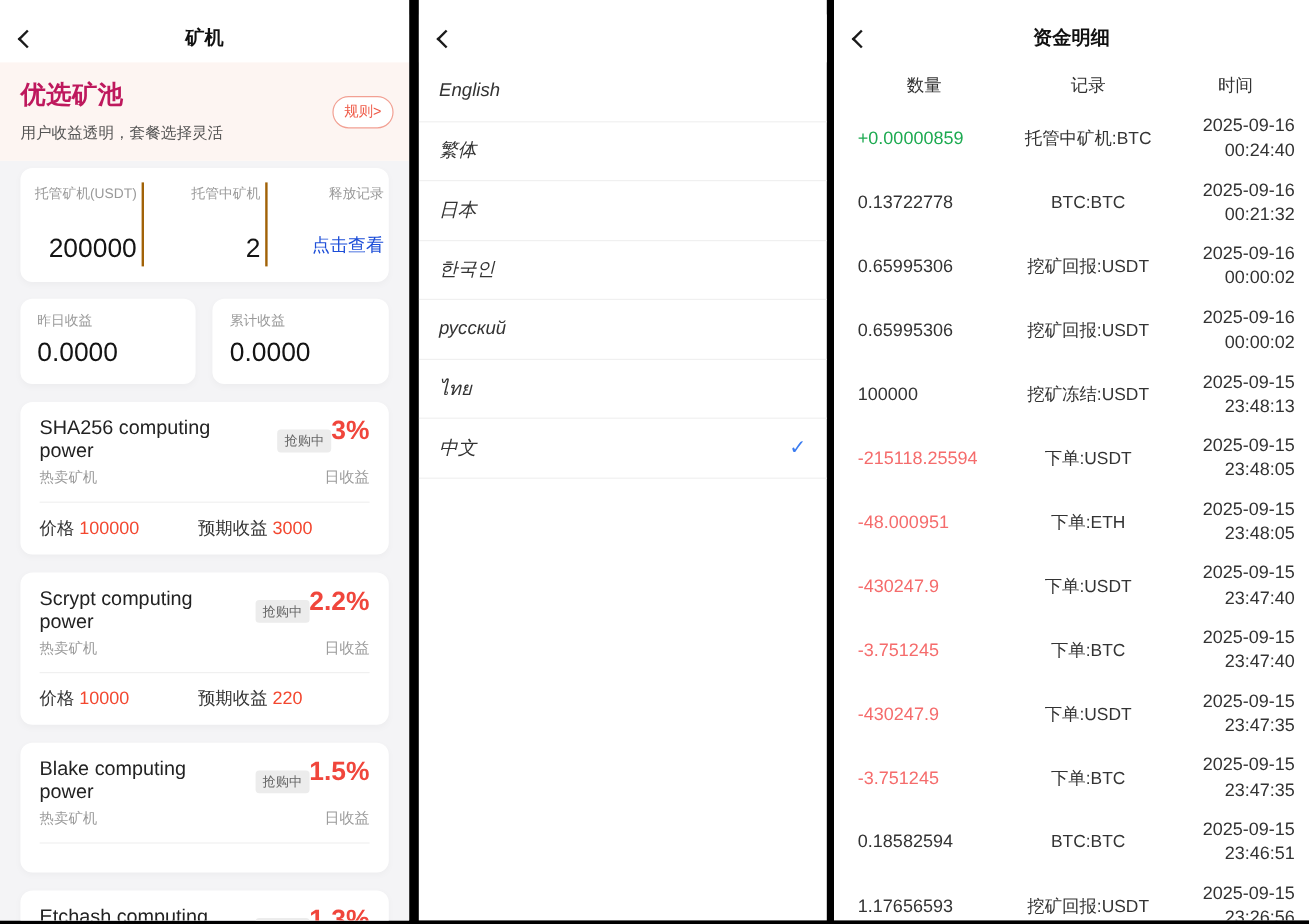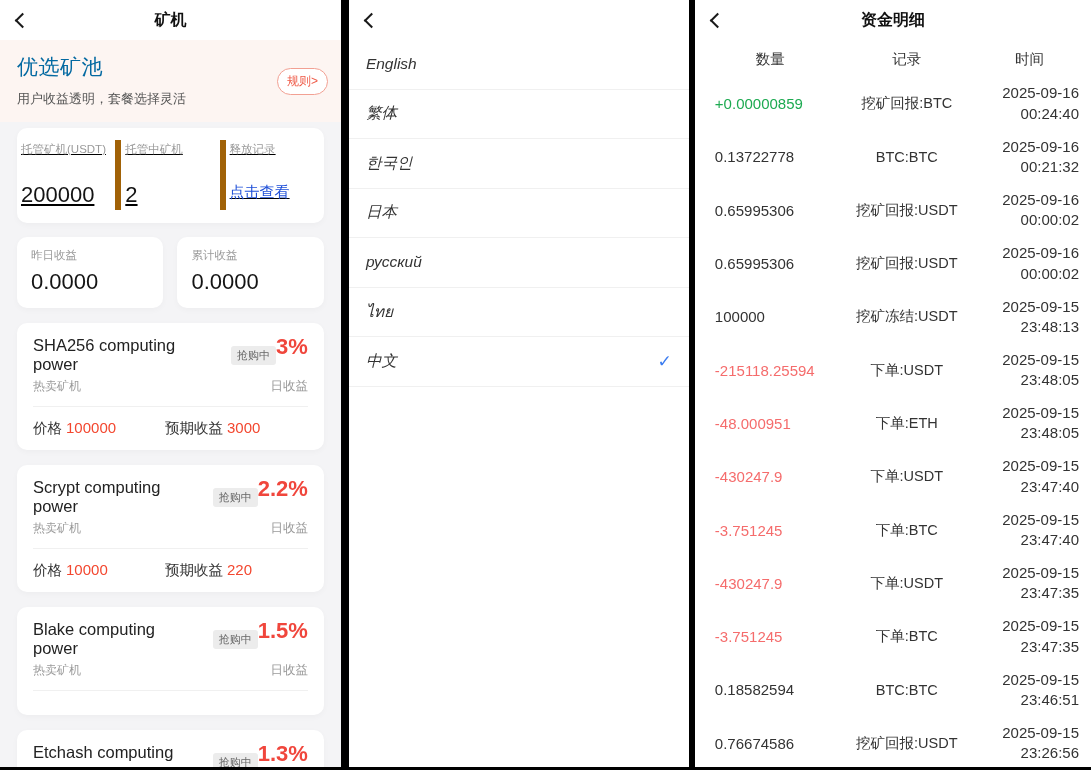--- a/index.html
+++ b/index.html
@@ -10,39 +10,39 @@
     align-items:flex-start;
     font-family:"Liberation Sans","DejaVu Sans",sans-serif;
     overflow:hidden;
   }
   .panel { height:767px; background:#fff; overflow:hidden; position:relative; }
   .panel-miner { width:358px; }
   .panel-lang  { width:357px; margin-left:8px; }
   .panel-funds { width:416px; margin-left:6px; }
 
   
-  .appbar { height:40px; background:#fff; display:flex; align-items:center; position:relative; }
+  .appbar { height:40px; background:#fff; display:flex; align-items:center; position:relative;margin-top:12px; }
   .appbar-title { position:absolute; left:0; right:0; text-align:center; font-size:16px; font-weight:700; color:#111; }
   .back-btn { width:40px; height:40px; display:flex; align-items:center; justify-content:center; cursor:pointer; z-index:2; }
   .chev { width:11px; height:11px; border-left:2px solid #1a1a1a; border-bottom:2px solid #1a1a1a; transform:rotate(45deg); margin-left:5px; }
 
   
   .hero { background:#fdf5f2; padding:13px 17px 14px; position:relative; }
-  .hero-title { color:#0369a1; font-size:21px; font-weight:400; letter-spacing:.5px; }
+  .hero-title { color:#be185d; font-size:21px; font-weight:700; letter-spacing:.5px; }
   .hero-sub { color:#555; font-size:13px; margin-top:9px; }
   .rules-btn {
     position:absolute; top:28px; right:13px;
     color:#ef5a47; border:1px solid #f2a093; border-radius:14px;
     background:#fff; font-size:12px; padding:4px 9px; cursor:pointer;
   }
   .miner-body { background:#f4f4f6; min-height:650px; padding:6px 17px 10px; }
   .card { background:#fff; border-radius:10px; box-shadow:0 2px 6px rgba(0,0,0,.03); }
   .stats-card { display:flex; padding:12px 0 13px; }
-  .stats-col { flex:1; text-align:left; padding:2px 4px;text-decoration:underline; }
-  .stats-col + .stats-col { border-left:6px solid #a16207; }
+  .stats-col { flex:1; text-align:right; padding:2px 4px; }
+  .stats-col + .stats-col { border-left:2px solid #a16207; }
   .stats-label { font-size:11.5px; color:#9a9a9a; }
   .stats-value { font-size:22px; color:#141414; margin-top:25px; }
   .stats-value[data-style="red"] { font-size:15px; color:#1d4ed8; margin-top:26px; cursor:pointer; }
   .income-row { display:flex; gap:14px; margin-top:14px; }
   .income-card { flex:1; padding:11px 14px 13px; }
   .income-label { font-size:11.5px; color:#9a9a9a; }
   .income-value { font-size:22px; color:#141414; margin-top:6px; }
   .product-list { margin-top:15px; }
   .product-card { padding:13px 16px 12px; margin-bottom:15px; cursor:pointer; }
   .prod-top { display:flex; justify-content:space-between; align-items:flex-start; }
@@ -231,25 +231,25 @@
 
   <div class="lang-item">
       <span class="lang-label">English</span>
 
     </div>
       <div class="lang-item">
       <span class="lang-label">繁体</span>
 
     </div>
       <div class="lang-item">
+      <span class="lang-label">日本</span>
+
+    </div>
+      <div class="lang-item">
       <span class="lang-label">한국인</span>
-
-    </div>
-      <div class="lang-item">
-      <span class="lang-label">日本</span>
 
     </div>
       <div class="lang-item">
       <span class="lang-label">русский</span>
 
     </div>
       <div class="lang-item">
       <span class="lang-label">ไทย</span>
 
     </div>
@@ -271,21 +271,21 @@
   <div class="funds-head-row">
     <div class="fh-col fh-amount">数量</div>
     <div class="fh-col fh-record">记录</div>
     <div class="fh-col fh-time">时间</div>
   </div>
 
   <div class="funds-table">
 
   <div class="fund-row">
       <div class="fund-amount" data-kind="positive">+0.00000859</div>
-      <div class="fund-record">挖矿回报:BTC</div>
+      <div class="fund-record">托管中矿机:BTC</div>
       <div class="fund-time">
         <span>2025-09-16</span>
         <span>00:24:40</span>
       </div>
     </div>
       <div class="fund-row">
       <div class="fund-amount" data-kind="neutral">0.13722778</div>
       <div class="fund-record">BTC:BTC</div>
       <div class="fund-time">
         <span>2025-09-16</span>
@@ -366,21 +366,21 @@
     </div>
       <div class="fund-row">
       <div class="fund-amount" data-kind="neutral">0.18582594</div>
       <div class="fund-record">BTC:BTC</div>
       <div class="fund-time">
         <span>2025-09-15</span>
         <span>23:46:51</span>
       </div>
     </div>
       <div class="fund-row">
-      <div class="fund-amount" data-kind="neutral">0.76674586</div>
+      <div class="fund-amount" data-kind="neutral">1.17656593</div>
       <div class="fund-record">挖矿回报:USDT</div>
       <div class="fund-time">
         <span>2025-09-15</span>
         <span>23:26:56</span>
       </div>
     </div>
     </div>
 </div>
 
 </body></html>

